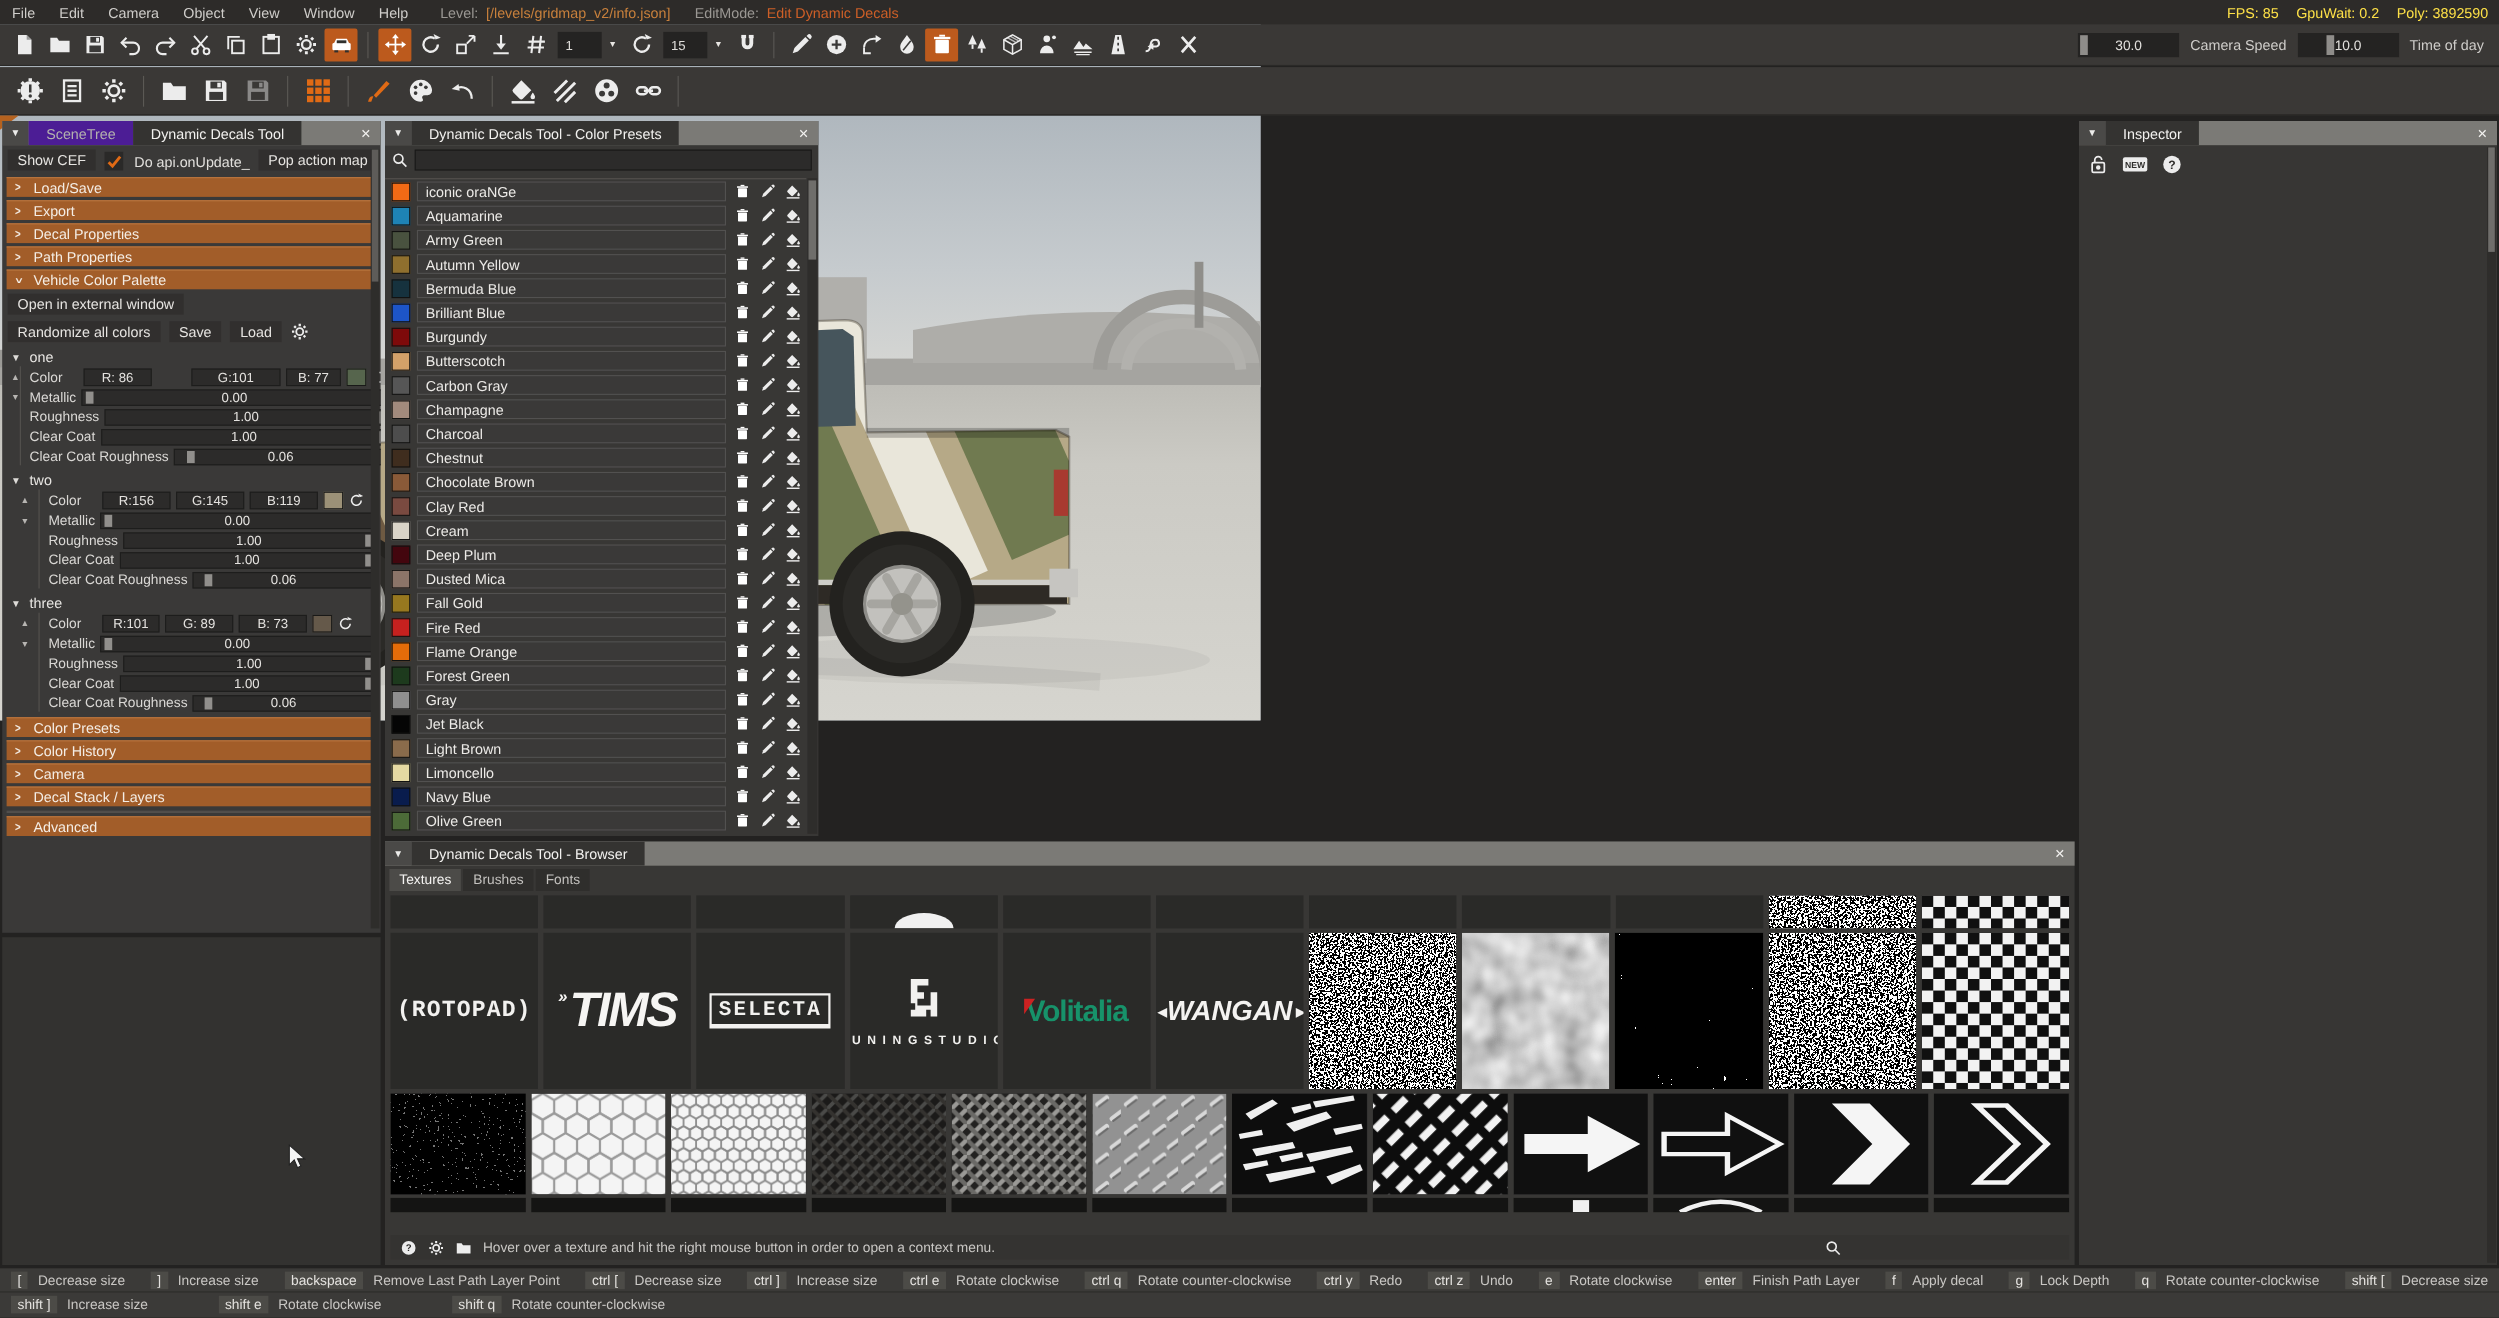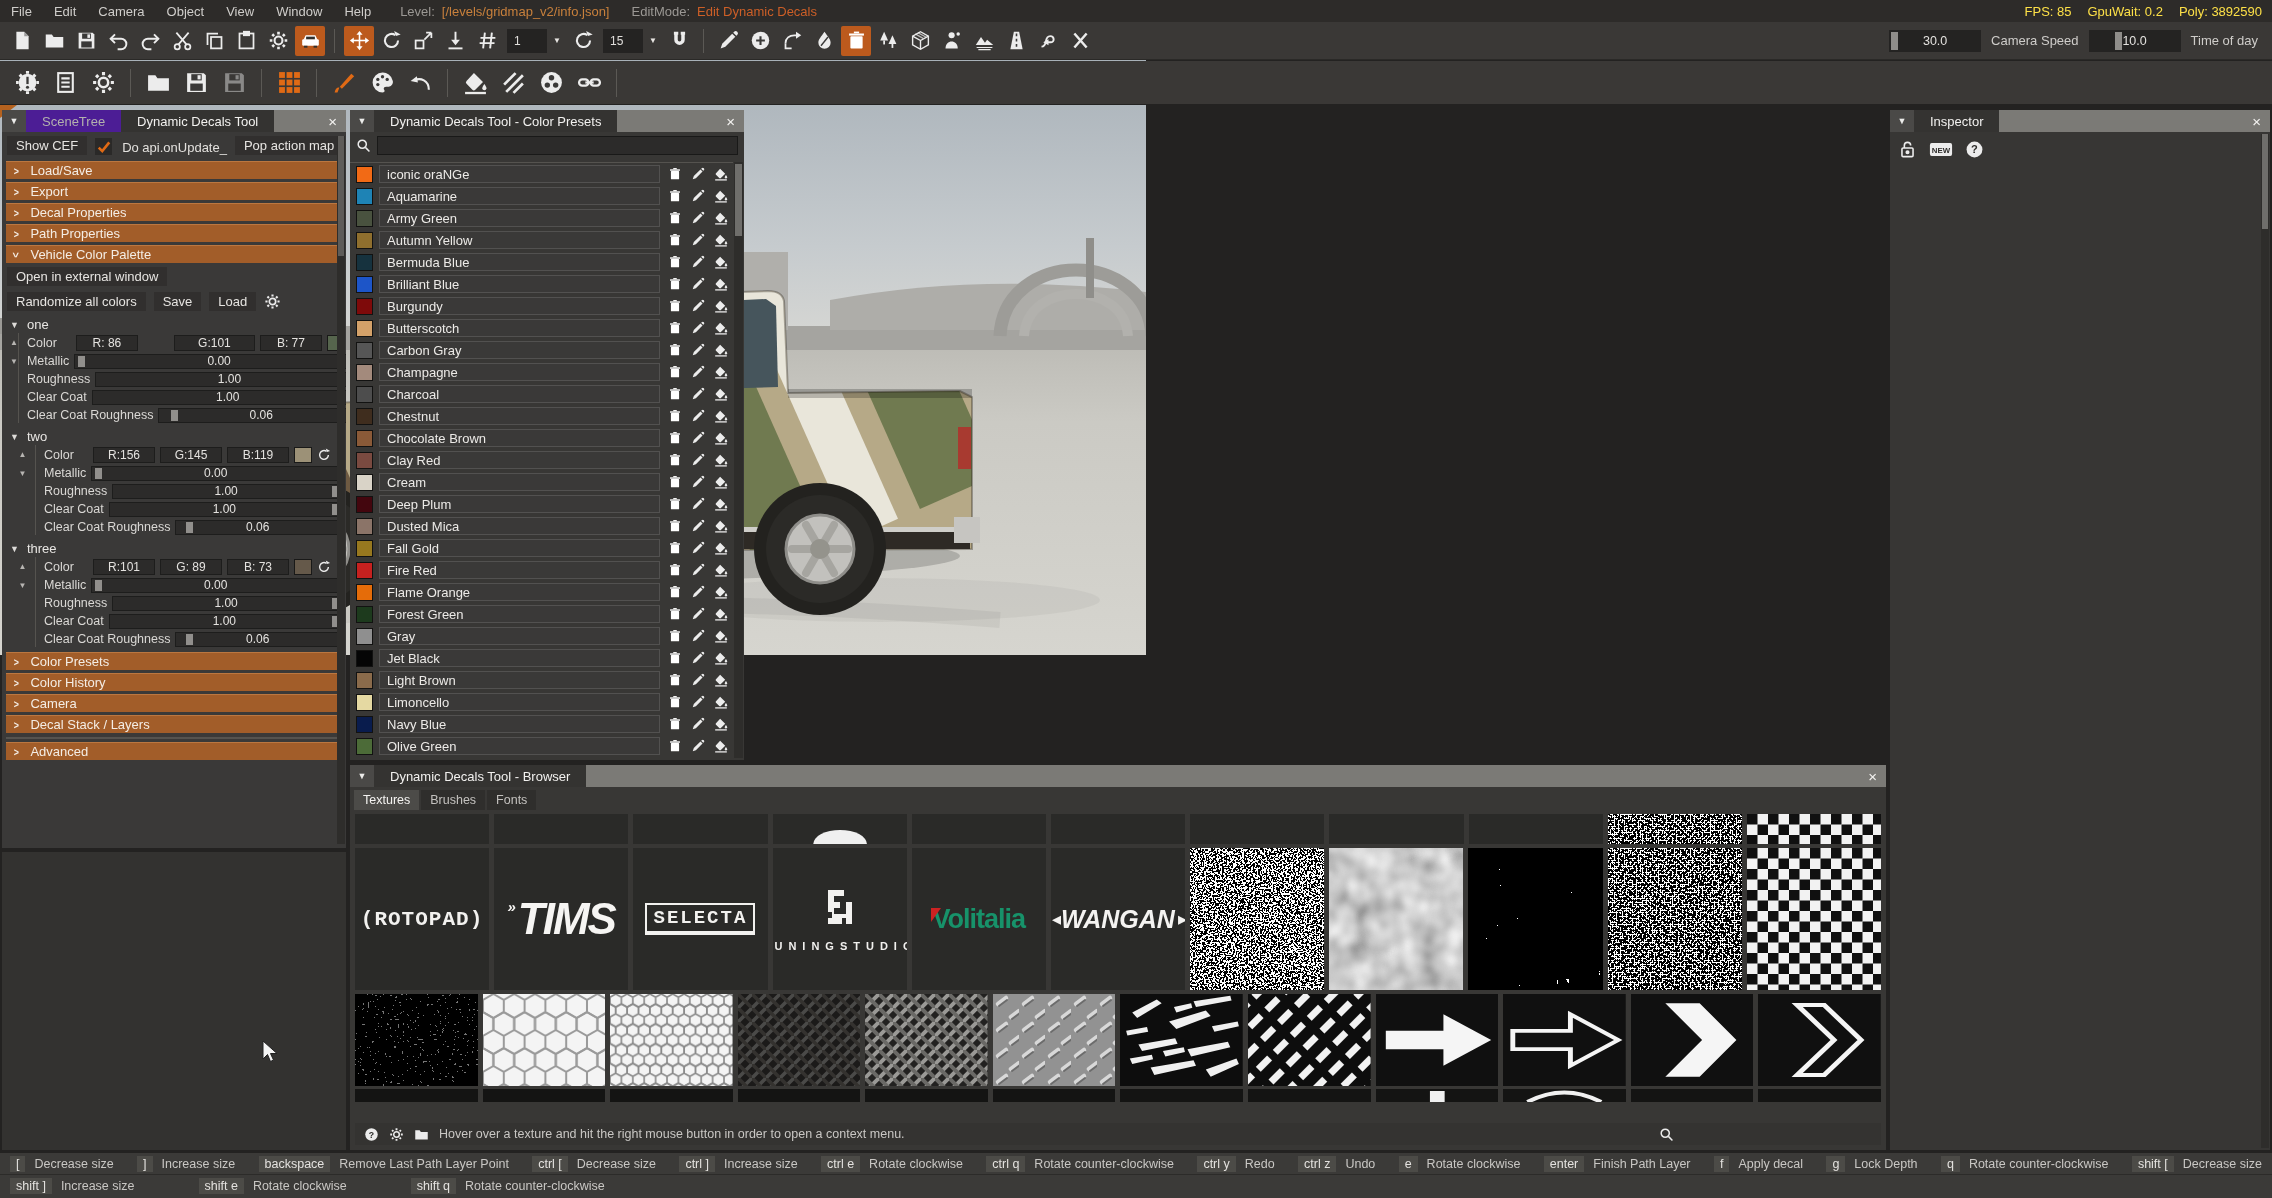--- a/index.html
+++ b/index.html
@@ -651,21 +651,21 @@
           <div class="pg-grid">
             <div class="pg-arr">
               <span>▲</span>
               <span>▼</span>
             </div>
             <div class="pg-rows">
               <div class="pg-row">
                 <span style="width: 44px;">Color</span>
                 <span class="vbox" style="width: 62px;">R: 86</span>
                 <span class="vbox" style="width: 81px; margin-left: 31px;">G:101</span>
-                <span class="vbox" style="width: 62px;">B: 77</span>
+                <span class="vbox" style="width: 50px;">B: 77</span>
                 <span class="swatch" style="background: rgb(86, 101, 77);"></span>
                 <span class="ref">
                   <svg viewBox="0 0 24 24" fill="none" stroke="#ececec" stroke-width="2.4">
                     <path d="M19.5 12a7.5 7.5 0 1 1-3.2-6.2"></path>
                     <path fill="#ececec" stroke="none" d="M15 1l2 5.8 5.5-1.8z"></path>
                   </svg>
                 </span>
               </div>
               <div class="pg-row">
                 <span style="flex: 0 0 auto;">Metallic</span>
@@ -759,21 +759,21 @@
             <span>three</span>
           </div>
           <div class="pg-grid">
             <div class="pg-arr">
               <span>▲</span>
               <span>▼</span>
             </div>
             <div class="pg-rows">
               <div class="pg-row">
                 <span style="width: 44px;">Color</span>
-                <span class="vbox" style="width: 62px;">R:101</span>
+                <span class="vbox" style="width: 52px;">R:101</span>
                 <span class="vbox" style="width: 62px;">G: 89</span>
                 <span class="vbox" style="width: 62px;">B: 73</span>
                 <span class="swatch" style="background: rgb(101, 89, 74);"></span>
                 <span class="ref">
                   <svg viewBox="0 0 24 24" fill="none" stroke="#ececec" stroke-width="2.4">
                     <path d="M19.5 12a7.5 7.5 0 1 1-3.2-6.2"></path>
                     <path fill="#ececec" stroke="none" d="M15 1l2 5.8 5.5-1.8z"></path>
                   </svg>
                 </span>
               </div>

